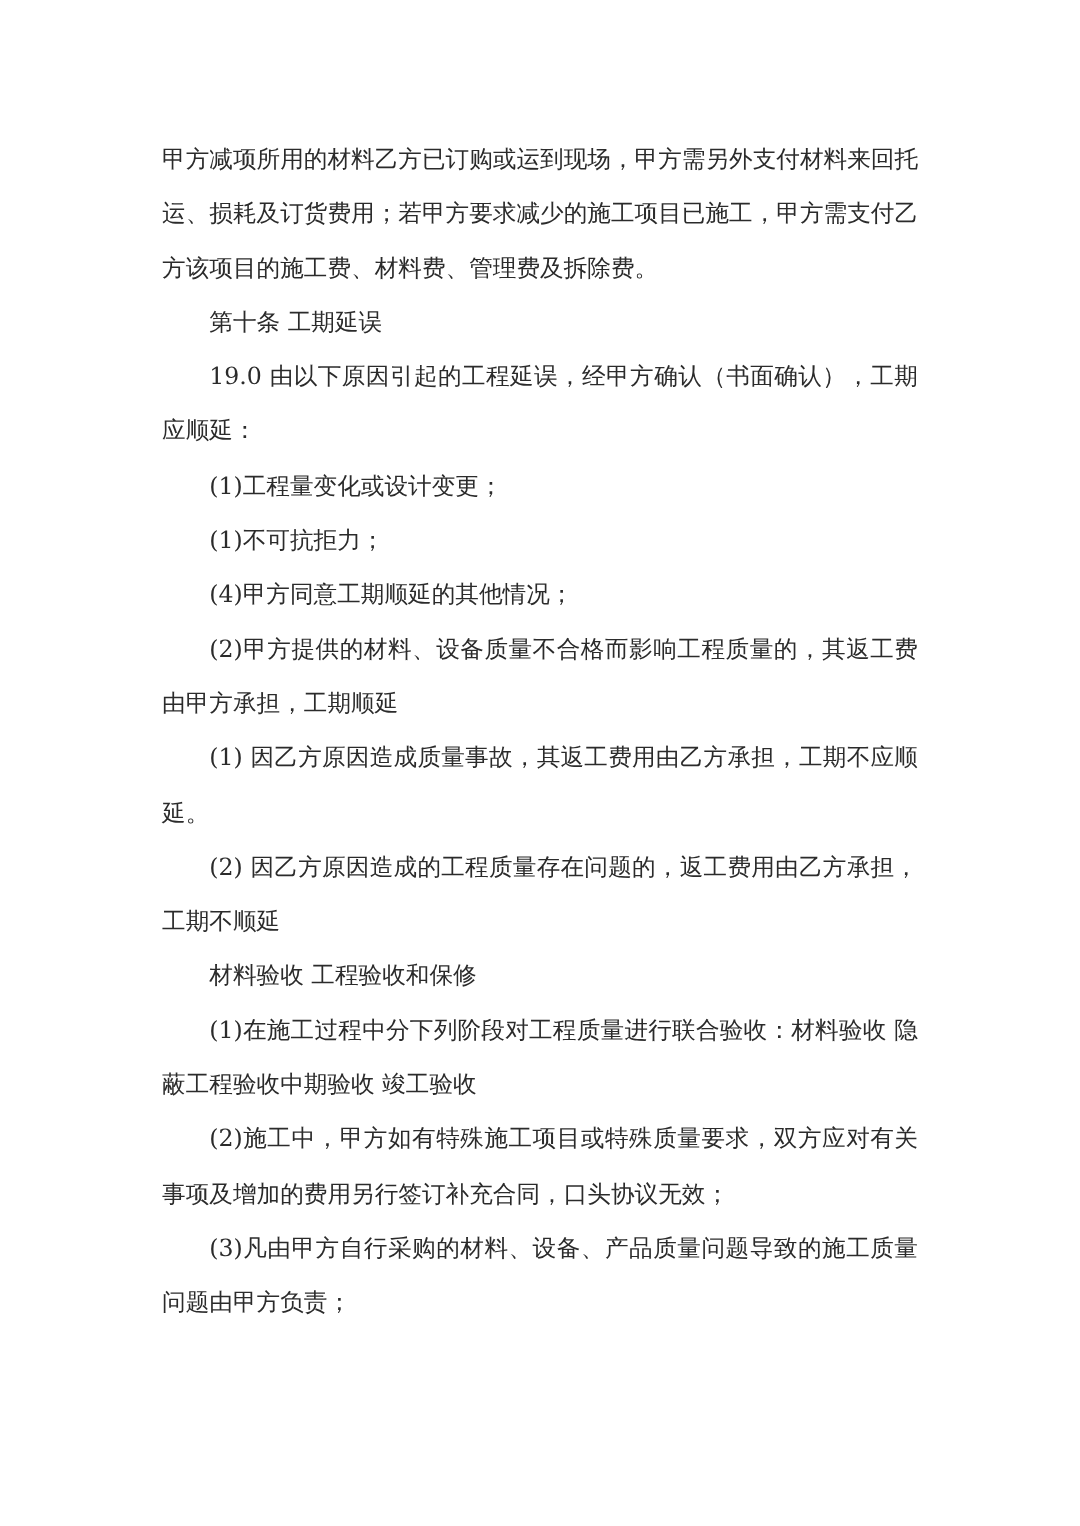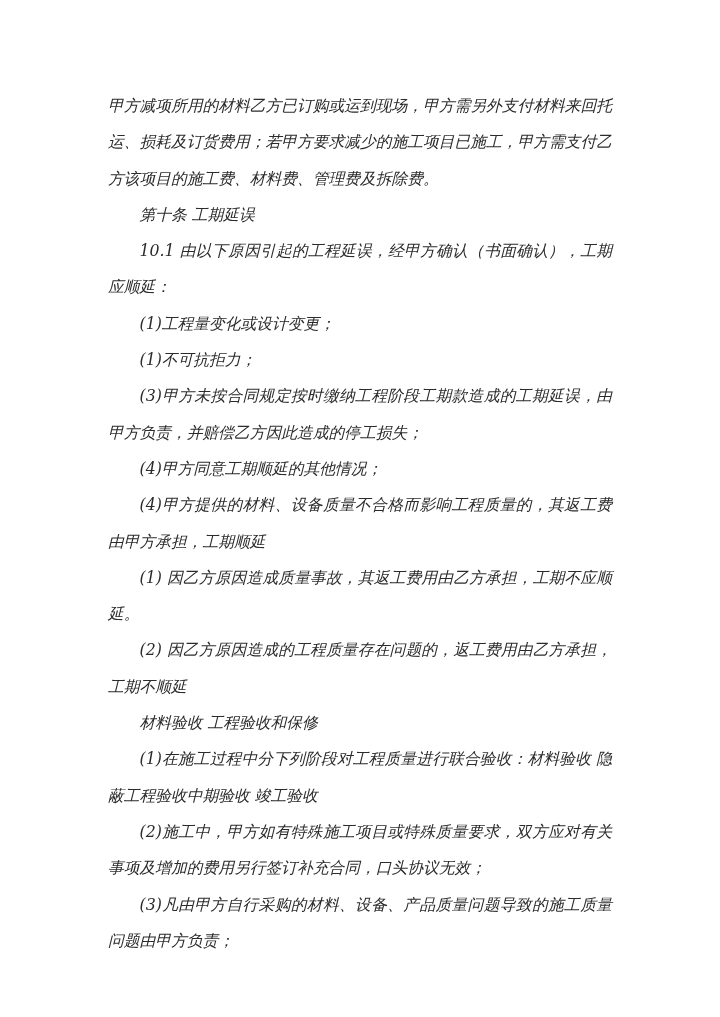--- a/index.html
+++ b/index.html
@@ -23,37 +23,35 @@
       font-size: 15.75px;
       line-height: 36.3px;
       letter-spacing: 0;
     }
     .para {
       margin: 0;
       padding: 0;
       text-align: justify;
       text-align-last: left;
       word-break: break-all;
-      font-style: italic;
     }
     .indent {
       text-indent: 2em;
     }
   </style>
 </head>
 <body>
 
 <div class="page">
   <p class="para">甲方减项所用的材料乙方已订购或运到现场，甲方需另外支付材料来回托运、损耗及订货费用；若甲方要求减少的施工项目已施工，甲方需支付乙方该项目的施工费、材料费、管理费及拆除费。</p>
   <p class="para indent">第十条  工期延误</p>
-  <p class="para indent">10.1 由以下原因引起的工程延误，经甲方确认（书面确认），工期应顺延：</p>
+  <p class="para indent">19.0 由以下原因引起的工程延误，经甲方确认（书面确认），工期应顺延：</p>
   <p class="para indent">(1)工程量变化或设计变更；</p>
   <p class="para indent">(1)不可抗拒力；</p>
-  <p class="para indent">(3)甲方未按合同规定按时缴纳工程阶段工期款造成的工期延误，由甲方负责，并赔偿乙方因此造成的停工损失；</p>
   <p class="para indent">(4)甲方同意工期顺延的其他情况；</p>
-  <p class="para indent">(4)甲方提供的材料、设备质量不合格而影响工程质量的，其返工费由甲方承担，工期顺延</p>
+  <p class="para indent">(2)甲方提供的材料、设备质量不合格而影响工程质量的，其返工费由甲方承担，工期顺延</p>
   <p class="para indent">(1) 因乙方原因造成质量事故，其返工费用由乙方承担，工期不应顺延。</p>
   <p class="para indent">(2) 因乙方原因造成的工程质量存在问题的，返工费用由乙方承担，工期不顺延</p>
   <p class="para indent">材料验收  工程验收和保修</p>
   <p class="para indent">(1)在施工过程中分下列阶段对工程质量进行联合验收：材料验收  隐蔽工程验收中期验收  竣工验收</p>
   <p class="para indent">(2)施工中，甲方如有特殊施工项目或特殊质量要求，双方应对有关事项及增加的费用另行签订补充合同，口头协议无效；</p>
   <p class="para indent">(3)凡由甲方自行采购的材料、设备、产品质量问题导致的施工质量问题由甲方负责；</p>
 </div>
 
 </body></html>

